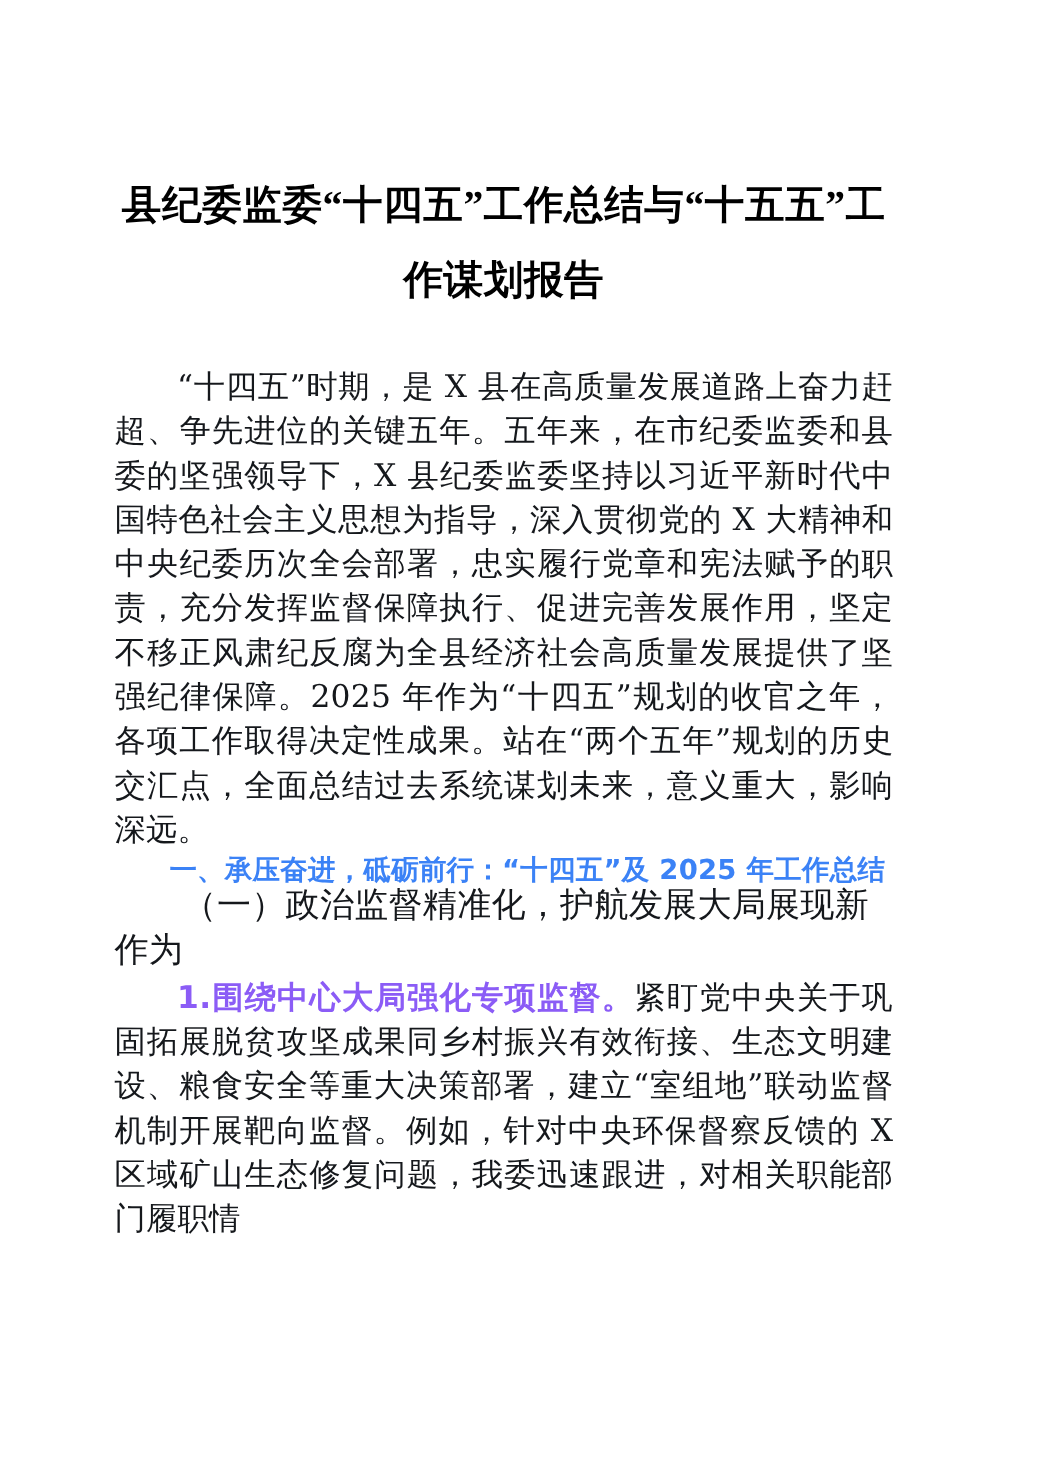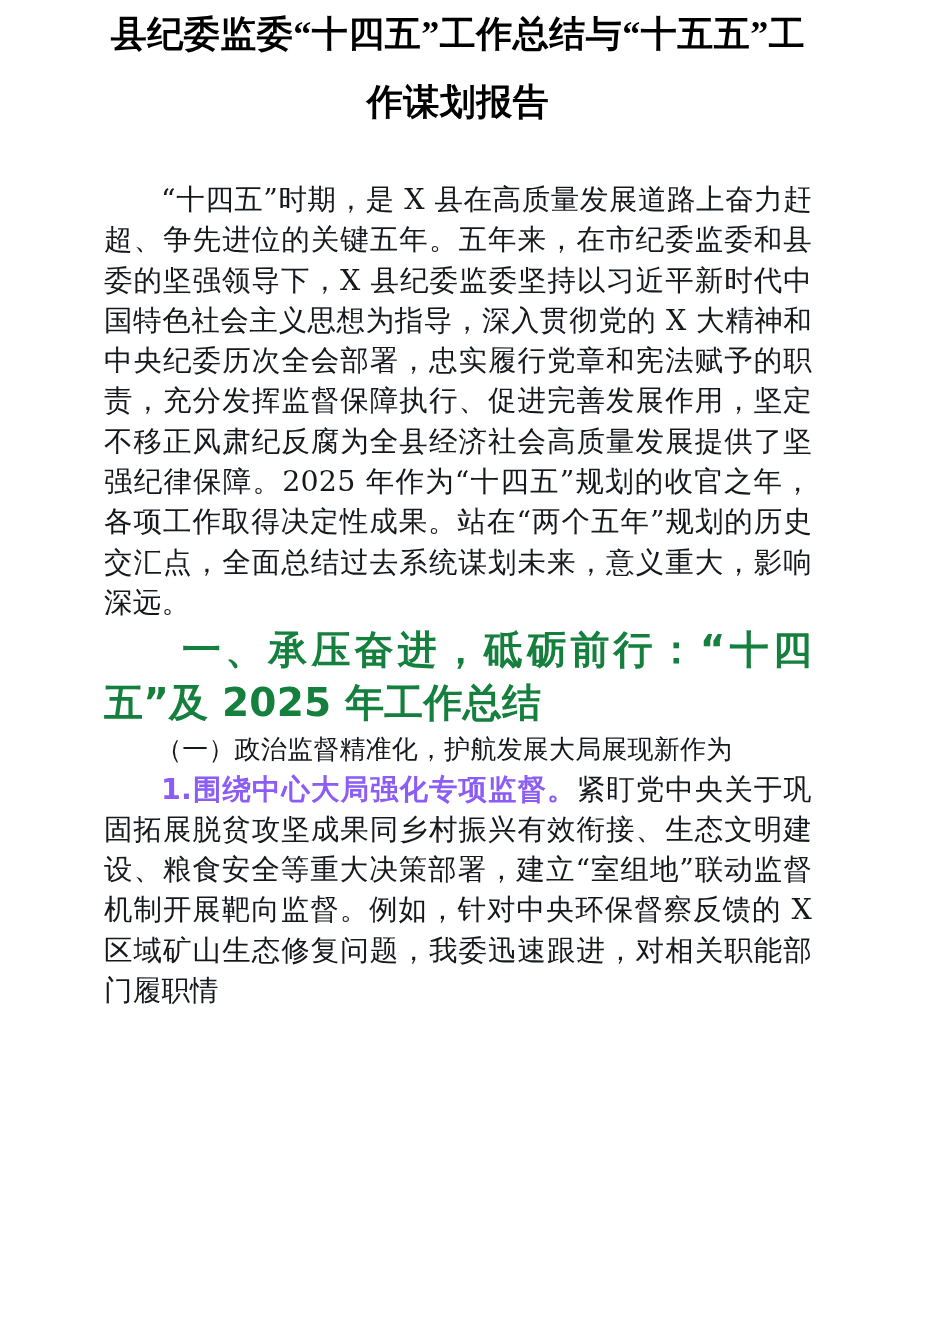--- a/index.html
+++ b/index.html
@@ -24,20 +24,21 @@
   .content {
     position: absolute;
     left: 104px;
     top: 0;
     width: 708px;
   }
 
   
   .doc-title {
     margin: 0;
+    padding-top: 152px;
     font-family: "Liberation Serif", "DejaVu Serif", serif;
     font-weight: 700;
     font-size: 36px;
     line-height: 68px;
     text-align: center;
     letter-spacing: 0.5px;
     color: #000000;
   }
 
   
@@ -54,35 +55,35 @@
     font-weight: 400;
   }
   .para.first-block {
     margin-top: 44px;
   }
 
   
   .heading-1 {
     margin: 0;
     font-family: "DejaVu Sans", "Liberation Sans", sans-serif;
-    font-size: 39px;
-    line-height: 53px;
+    font-size: 25px;
+    line-height: 31px;
     text-align: justify;
     text-justify: inter-ideograph;
     text-indent: 2em;
     font-weight: 700;
     letter-spacing: 0.2px;
-    color: #15803d;
+    color: #3b82f6;
   }
 
   
   .heading-2 {
     margin: 0;
-    font-family: Liberation Sans, sans-serif;
-    font-size: 26px;
+    font-family: Liberation Mono, monospace;
+    font-size: 31px;
     line-height: 40.3px;
     text-indent: 2em;
     font-weight: 400;
     letter-spacing: 0.2px;
     color: #15181c;
   }
 
   
   .run-bold {
     font-family: "DejaVu Sans", "Liberation Sans", sans-serif;

